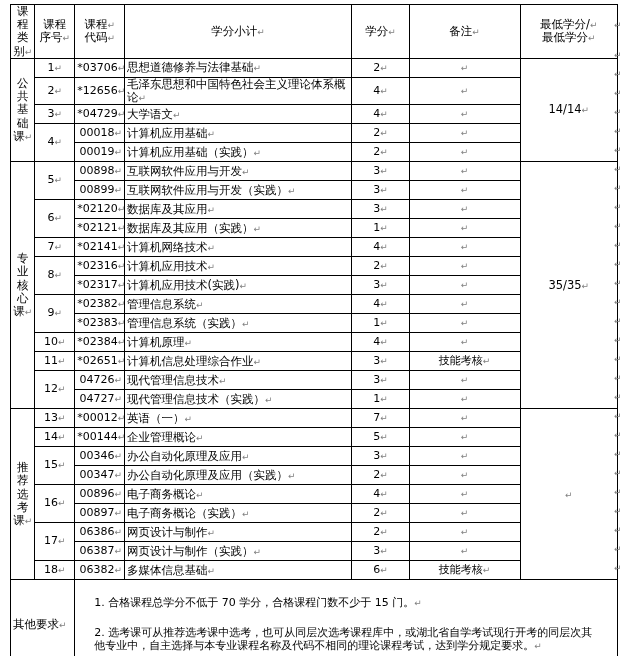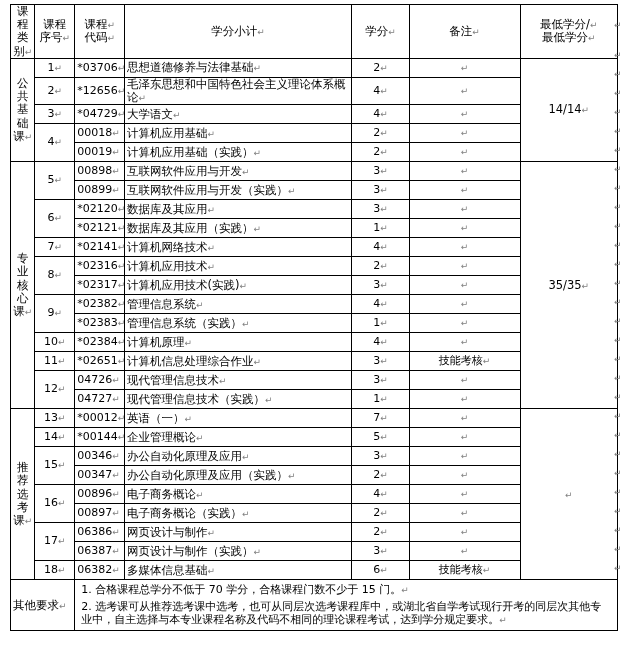--- a/index.html
+++ b/index.html
@@ -55,21 +55,21 @@
   .cat-cell {
     text-align: center;
     font-size: 11.5px;
     letter-spacing: 0;
     padding: 2px 1px;
     line-height: 1.45;
   }
   .cat-cell span.ch { display: block; }
 
   .num-cell   { text-align: center; font-size: 11px; }
-  .code-cell  { text-align: left;  font-size: 11px; padding-right: 4px; }
+  .code-cell  { text-align: right;  font-size: 11px; padding-right: 4px; }
   .name-cell  { text-align: left;   font-size: 11.5px; padding-left: 4px; }
   .cred-cell  { text-align: center; font-size: 11px; }
   .rem-cell   { text-align: center; font-size: 11px; }
   .min-cell   { text-align: center; font-size: 11.5px; margin-left: 32px; }
 
   .pilcrow-col {
     position: absolute;
     left: 614px;
     top: 0;
     width: 14px;
@@ -90,21 +90,21 @@
     font-size: 11.5px;
     vertical-align: middle;
   }
   .foot-body {
     text-align: left;
     font-size: 11px;
     line-height: 1.55;
     padding: 2px 3px;
     vertical-align: top;
   }
-  .foot-body p { margin: 4px; }
+  .foot-body p { margin: 17px; }
 </style>
 </head>
 <body>
 
 <div class="page">
 
   <table class="curriculum">
     <colgroup>
       <col class="c-cat">
         <col class="c-no">

